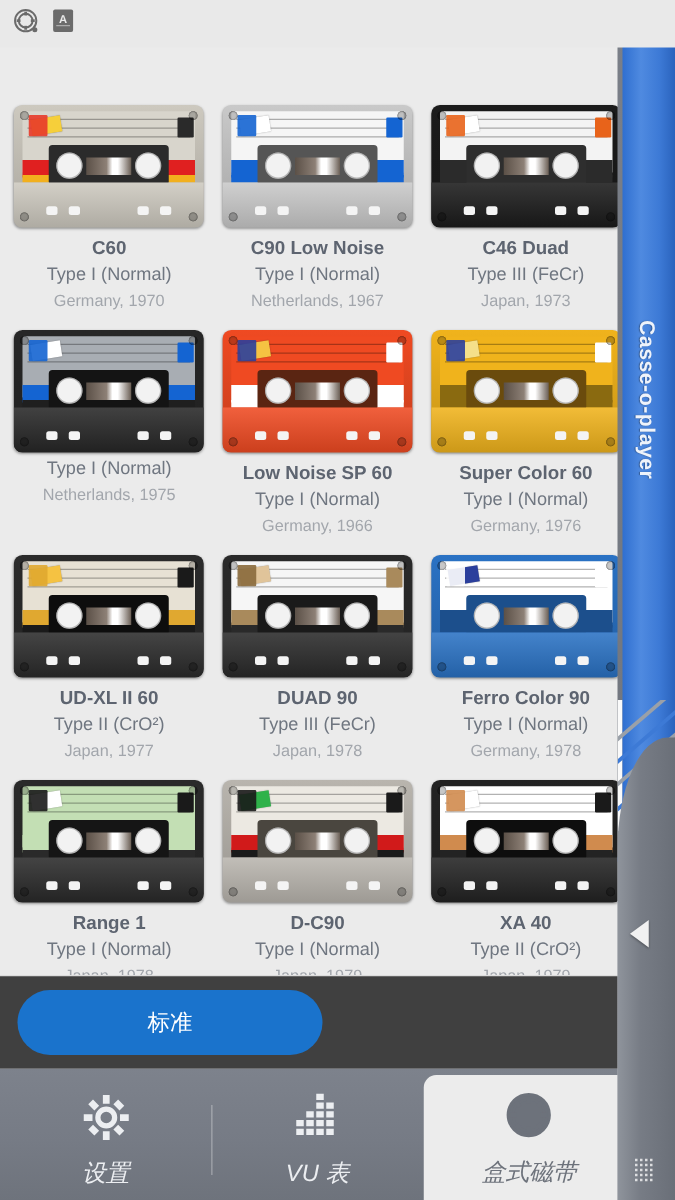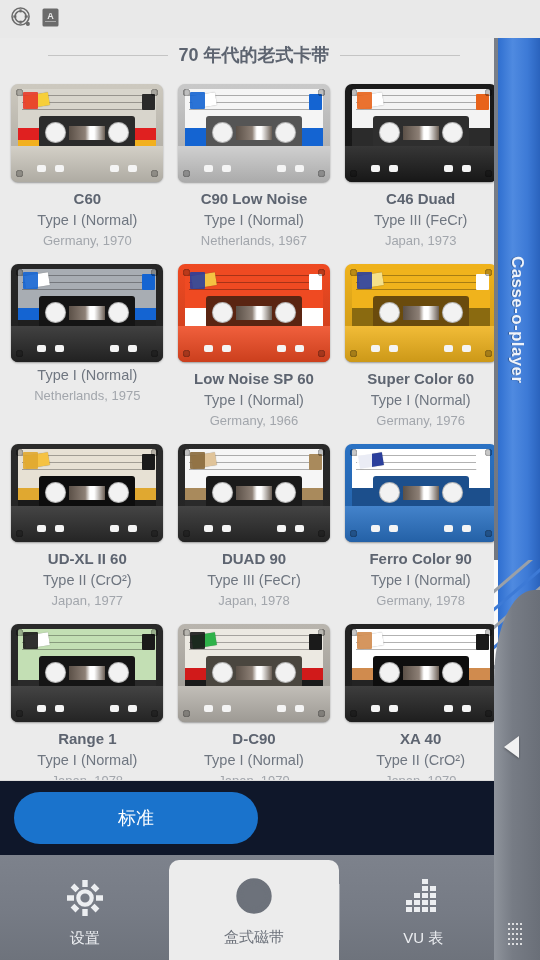--- a/index.html
+++ b/index.html
@@ -74,37 +74,37 @@
   .scrBL { left: 5px; bottom: 5px; } .scrBR { right: 5px; bottom: 5px; }
   .sticker { position: absolute; width: 24px; height: 13px; background: #fff;
              box-shadow: 0 0 1px rgba(0,0,0,.4); transform: rotate(-9deg); }
   .lines { position: absolute; left: 4px; right: 4px; top: 6px; }
   .lines i { display: block; height: 1px; background: rgba(0,0,0,.30); margin-bottom: 6px; }
   .brandtxt { position: absolute; font-weight: bold; letter-spacing: .5px; }
 
   
   #segbar {
     position: absolute; top: 780px; left: 0; width: 508px; height: 75px;
-    background: #0f172a; border-top: 1px solid #dcdcdc;
+    background: #404040; border-top: 1px solid #dcdcdc;
     display: flex; align-items: center; padding: 0 14px; z-index: 6;
   }
   .seg { height: 52px; flex: 0 0 auto; display: flex; align-items: center; justify-content: center;
          font-size: 18px; border-radius: 26px; }
   .seg.active { width: 244px; background: #1a73cc; color: #fff; }
   .seg.inactive { width: 200px; color: #8c9098; }
 
   
   #tabbar {
     position: absolute; bottom: 0; left: 0; width: 508px; height: 105px;
     background: linear-gradient(180deg,#7d828c 0%,#767b85 55%,#6e737c 100%);
     display: flex; align-items: flex-end; z-index: 7;
   }
   .tab { flex: 1 1 0; height: 96px; display: flex; flex-direction: column;
          align-items: center; justify-content: center; gap: 6px; position: relative; }
-  .tab .tlabel { font-size: 15px; color: #eceef1; }
+  .tab .tlabel { font-size: 19px; color: #eceef1; font-style: italic; }
   .tab.sel { background: #ececec; border-radius: 10px 10px 0 0; height: 100px; margin-bottom: 0; }
   .tab.sel .tlabel { color: #6d727b; }
   .tab.sel .ic path, .tab.sel .ic circle, .tab.sel .ic rect { fill: #6d727b; }
   .tdiv { position: absolute; left: 0; top: 20px; width: 1px; height: 56px; background: rgba(255,255,255,.35); }
   .ic { display: block; }
 
   
   #sidebar {
     position: absolute; top: 0; right: 0; width: 46px; height: 960px; z-index: 30;
     background: linear-gradient(180deg,#7a7f88,#6d727b);
@@ -160,25 +160,20 @@
       <span class="sb-ic">
         <svg width="17" height="19" viewBox="0 0 17 19">
             <rect x="0.5" y="0.5" width="16" height="18" rx="1.5" fill="#6b6b6b"></rect>
             <text x="8.5" y="11" font-family="Liberation Sans, sans-serif" font-size="9" font-weight="bold" fill="#e9e9e9" text-anchor="middle">A</text>
             <rect x="3" y="13" width="11" height="1" fill="#e9e9e9" opacity=".5"></rect>
           </svg>
       </span>
     </div>
   </div>
 
-  <div id="titlebar">
-    <span class="rule"></span>
-    <span id="page-title">70 年代的老式卡带</span>
-    <span class="rule"></span>
-  </div>
 
   <div id="content">
     <div id="grid">
         <div class="cell">
           <div class="cass-wrap">
             <div class="cass" style="background:linear-gradient(180deg,#cdc9bf,rgba(0,0,0,.18)),#cdc9bf">
               <div class="label" style="background:#d8d5cc">
                 <div class="lines">
                   <i></i>
                   <i></i>
@@ -616,40 +611,20 @@
   <div id="tabbar">
 
     <div class="tab">
       <span class="ic">
         <svg width="42" height="42" viewBox="0 0 42 42">
             <path fill="#eceef1" d="M21 12.2a8.8 8.8 0 1 0 0 17.6 8.8 8.8 0 0 0 0-17.6zm0 13.4a4.6 4.6 0 1 1 0-9.2 4.6 4.6 0 0 1 0 9.2z"></path>
             <path fill="#eceef1" d="M18.3 3h5.4v7h-5.4zM18.3 32h5.4v7h-5.4zM3 18.3h7v5.4H3zM32 18.3h7v5.4h-7zM6.6 10.4l3.8-3.8 4.9 4.9-3.8 3.8zM26.7 30.5l3.8-3.8 4.9 4.9-3.8 3.8zM30.5 6.6l4.9 4.9-3.8 3.8-4.9-4.9zM10.4 26.7l4.9 4.9-3.8 3.8-4.9-4.9z"></path>
           </svg>
       </span>
       <span class="tlabel">设置</span>
-    </div>
-
-    <div class="tab sel">
-      <span class="ic">
-        <svg width="44" height="44" viewBox="0 0 44 44">
-            <circle cx="22" cy="22" r="16.5" fill="none" stroke="#6d727b" stroke-width="2.4"></circle>
-            <circle cx="22" cy="22" r="12.5" fill="none" stroke="#6d727b" stroke-width="2"></circle>
-            <g fill="#6d727b">
-              <rect x="20.3" y="7.5" width="3.4" height="5"></rect>
-              <rect x="20.3" y="31.5" width="3.4" height="5"></rect>
-              <rect x="7.5" y="20.3" width="5" height="3.4"></rect>
-              <rect x="31.5" y="20.3" width="5" height="3.4"></rect>
-              <rect x="11.5" y="11" width="3.4" height="5" transform="rotate(-45 13.2 13.5)"></rect>
-              <rect x="29.1" y="28.6" width="3.4" height="5" transform="rotate(-45 30.8 31.1)"></rect>
-              <rect x="29.1" y="11" width="3.4" height="5" transform="rotate(45 30.8 13.5)"></rect>
-              <rect x="11.5" y="28.6" width="3.4" height="5" transform="rotate(45 13.2 31.1)"></rect>
-            </g>
-          </svg>
-      </span>
-      <span class="tlabel">盒式磁带</span>
     </div>
 
     <div class="tab">
       <span class="tdiv"></span>
       <span class="ic">
         <svg width="42" height="42" viewBox="0 0 42 42">
           <g fill="#eceef1">
             <rect x="4" y="30" width="6" height="5"></rect>
               <rect x="4" y="23" width="6" height="5"></rect>
             <rect x="12" y="30" width="6" height="5"></rect>
@@ -663,20 +638,40 @@
             <rect x="28" y="30" width="6" height="5"></rect>
               <rect x="28" y="23" width="6" height="5"></rect>
               <rect x="28" y="16" width="6" height="5"></rect>
               <rect x="28" y="9" width="6" height="5"></rect>
           </g>
         </svg>
       </span>
       <span class="tlabel">VU 表</span>
     </div>
 
+    <div class="tab sel">
+      <span class="ic">
+        <svg width="44" height="44" viewBox="0 0 44 44">
+            <circle cx="22" cy="22" r="16.5" fill="none" stroke="#6d727b" stroke-width="2.4"></circle>
+            <circle cx="22" cy="22" r="12.5" fill="none" stroke="#6d727b" stroke-width="2"></circle>
+            <g fill="#6d727b">
+              <rect x="20.3" y="7.5" width="3.4" height="5"></rect>
+              <rect x="20.3" y="31.5" width="3.4" height="5"></rect>
+              <rect x="7.5" y="20.3" width="5" height="3.4"></rect>
+              <rect x="31.5" y="20.3" width="5" height="3.4"></rect>
+              <rect x="11.5" y="11" width="3.4" height="5" transform="rotate(-45 13.2 13.5)"></rect>
+              <rect x="29.1" y="28.6" width="3.4" height="5" transform="rotate(-45 30.8 31.1)"></rect>
+              <rect x="29.1" y="11" width="3.4" height="5" transform="rotate(45 30.8 13.5)"></rect>
+              <rect x="11.5" y="28.6" width="3.4" height="5" transform="rotate(45 13.2 31.1)"></rect>
+            </g>
+          </svg>
+      </span>
+      <span class="tlabel">盒式磁带</span>
+    </div>
+
   </div>
 
   <div id="sidebar">
     <div class="handle-edge"></div>
     <div id="sb-blue"></div>
     <div id="sb-stripes">
       <svg width="46" height="180" viewBox="0 0 46 180">
         <g stroke-width="3" fill="none">
           <line x1="-10" y1="40" x2="60" y2="-20" stroke="#9aa0a8"></line>
           <line x1="-10" y1="58" x2="60" y2="-2" stroke="#3d7ad6"></line>

